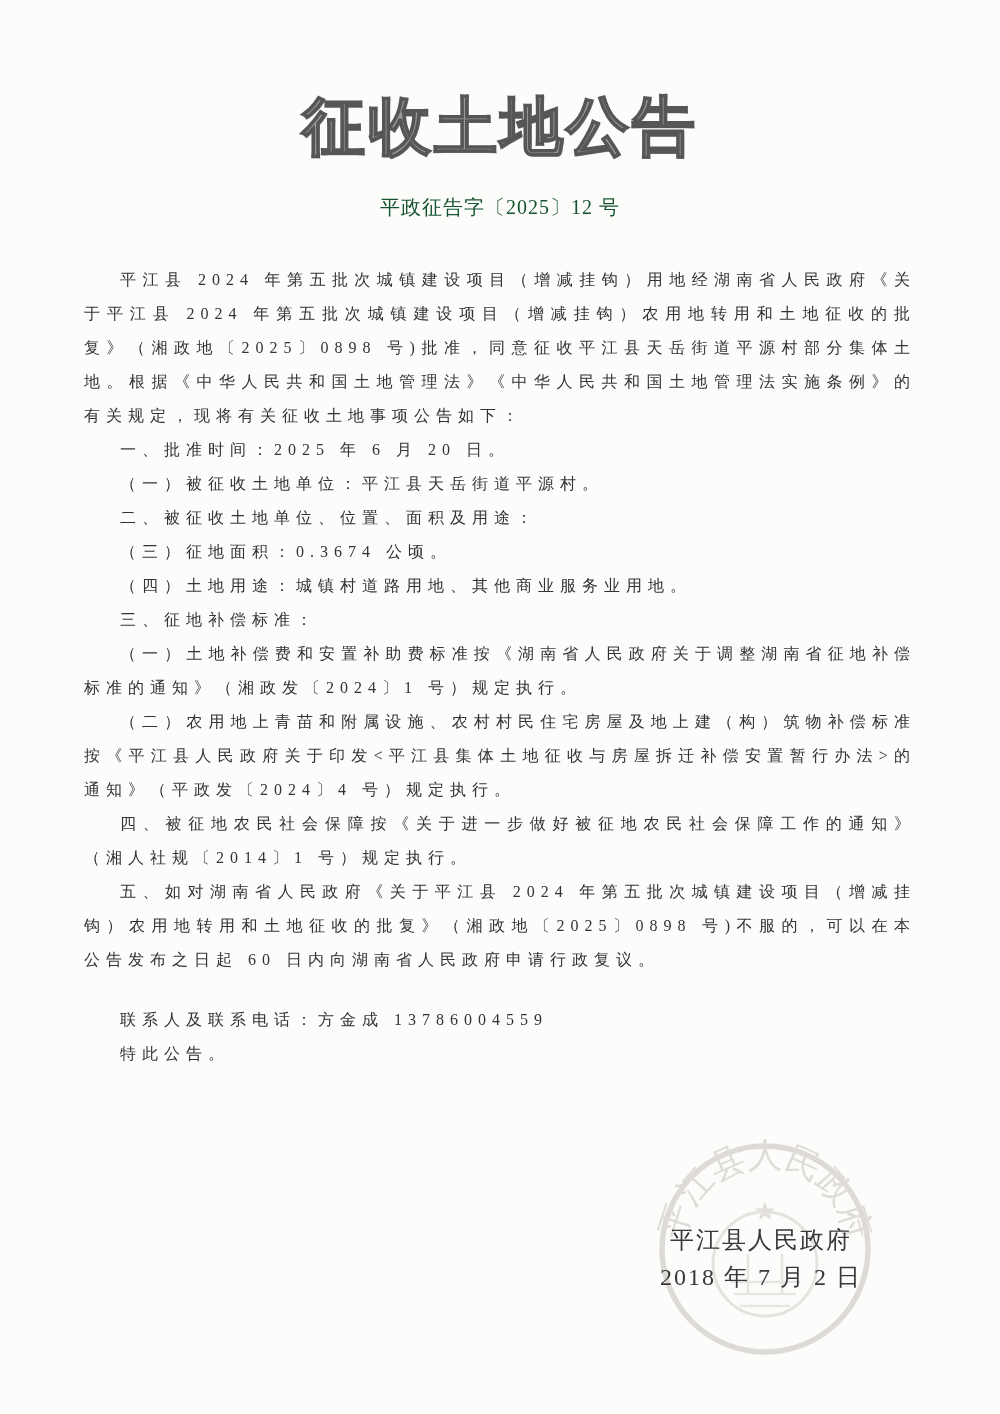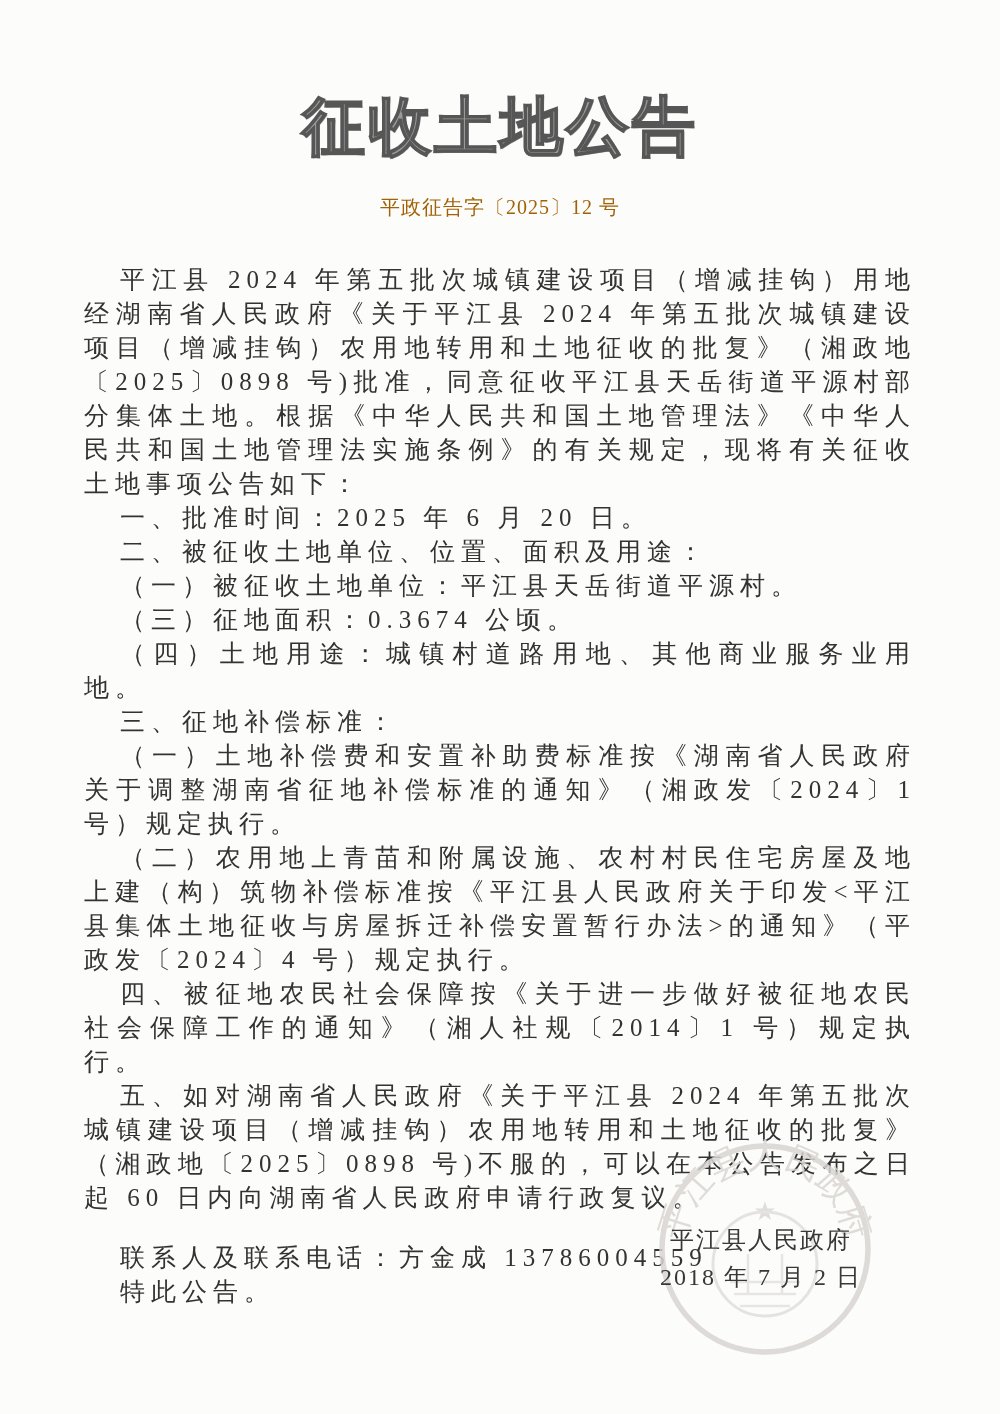--- a/index.html
+++ b/index.html
@@ -27,25 +27,25 @@
     letter-spacing: 3px;
     color: #9a9a9a;
     -webkit-text-stroke: 1.6px #565656;
     text-shadow: 1px 1px 0 #8c8c8c;
   }
   .doc-number {
     margin-top: 24px;
     text-align: center;
     font-size: 20px;
     letter-spacing: 1px;
-    color: #a16207;
+    color: #14532d;
   }
   .body-text {
     margin-top: 42px;
-    font-size: 25px;
+    font-size: 16px;
     line-height: 34px;
     color: #333333;
     text-align: justify;
     text-justify: inter-character;
   }
   .body-text p {
     margin: 0;
     text-indent: 36px;
     letter-spacing: 6px;
   }
@@ -89,22 +89,22 @@
   </div>
 
   <div class="content">
     <h1 class="doc-title">征收土地公告</h1>
 
     <div class="doc-number">平政征告字〔2025〕12 号</div>
 
     <div class="body-text">
       <p>平江县 2024 年第五批次城镇建设项目（增减挂钩）用地经湖南省人民政府《关于平江县 2024 年第五批次城镇建设项目（增减挂钩）农用地转用和土地征收的批复》（湘政地〔2025〕0898 号)批准，同意征收平江县天岳街道平源村部分集体土地。根据《中华人民共和国土地管理法》《中华人民共和国土地管理法实施条例》的有关规定，现将有关征收土地事项公告如下：</p>
       <p>一、批准时间：2025 年 6 月 20 日。</p>
+      <p>（一）被征收土地单位：平江县天岳街道平源村。</p>
       <p>二、被征收土地单位、位置、面积及用途：</p>
-      <p>（一）被征收土地单位：平江县天岳街道平源村。</p>
       <p>（三）征地面积：0.3674 公顷。</p>
       <p>（四）土地用途：城镇村道路用地、其他商业服务业用地。</p>
       <p>三、征地补偿标准：</p>
       <p>（一）土地补偿费和安置补助费标准按《湖南省人民政府关于调整湖南省征地补偿标准的通知》（湘政发〔2024〕1 号）规定执行。</p>
       <p>（二）农用地上青苗和附属设施、农村村民住宅房屋及地上建（构）筑物补偿标准按《平江县人民政府关于印发&lt;平江县集体土地征收与房屋拆迁补偿安置暂行办法&gt;的通知》（平政发〔2024〕4 号）规定执行。</p>
       <p>四、被征地农民社会保障按《关于进一步做好被征地农民社会保障工作的通知》（湘人社规〔2014〕1 号）规定执行。</p>
       <p>五、如对湖南省人民政府《关于平江县 2024 年第五批次城镇建设项目（增减挂钩）农用地转用和土地征收的批复》（湘政地〔2025〕0898 号)不服的，可以在本公告发布之日起 60 日内向湖南省人民政府申请行政复议。</p>
       <p class="contact-para">联系人及联系电话：方金成 13786004559</p>
       <p>特此公告。</p>
     </div>

